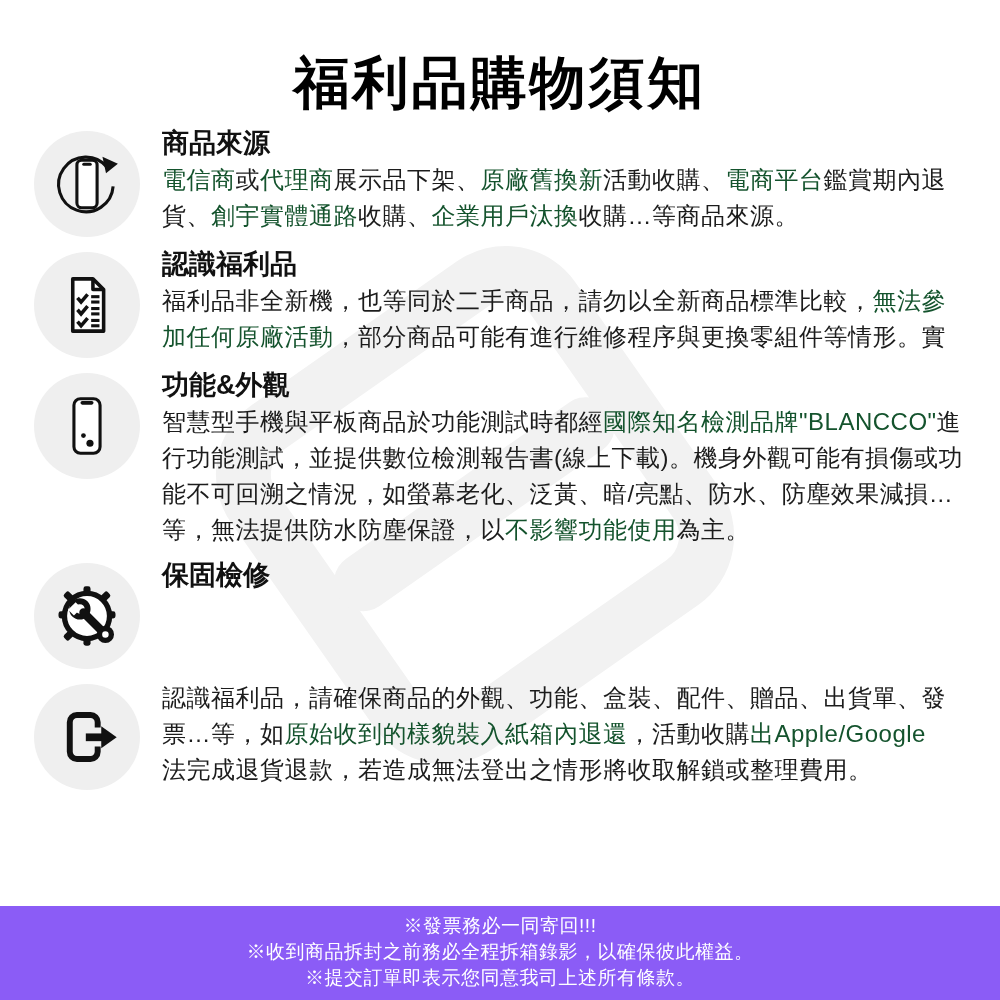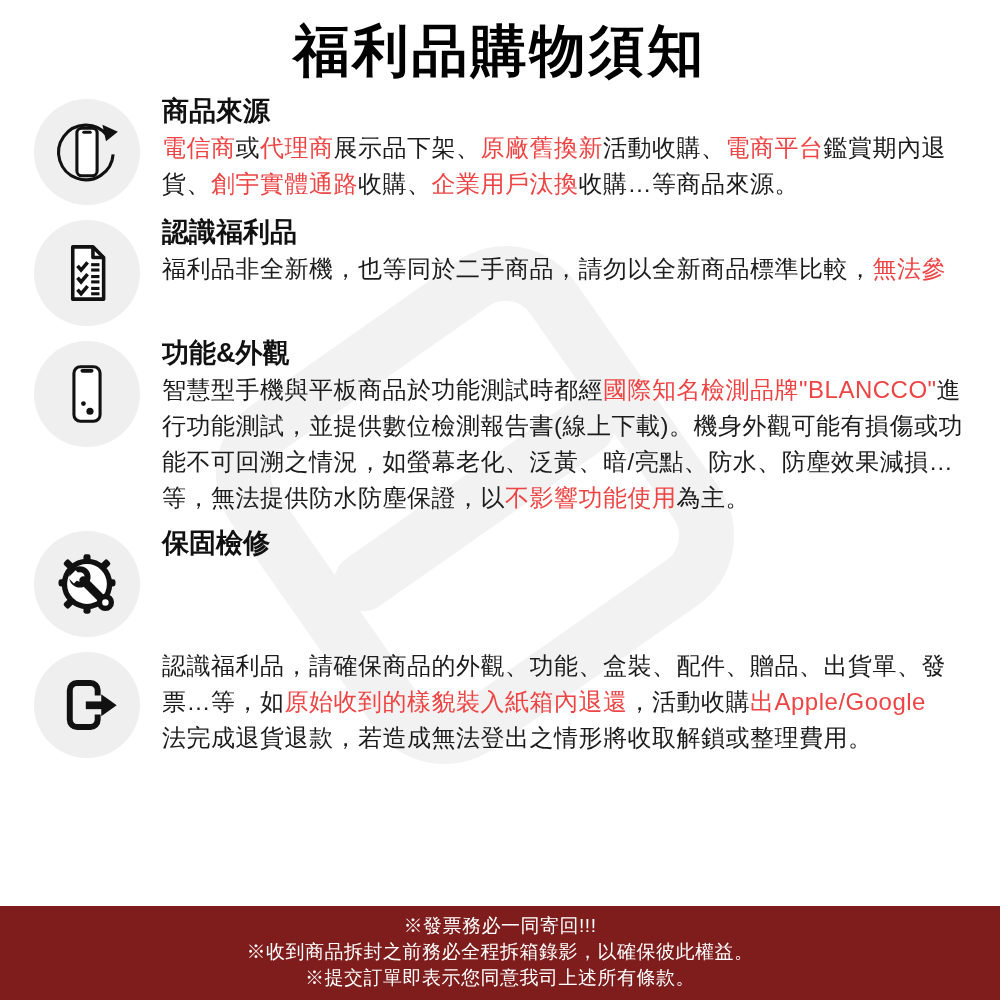--- a/index.html
+++ b/index.html
@@ -15,37 +15,38 @@
     border:55px solid #f2f2f2;border-radius:85px;}
   .watermark .bar{position:absolute;left:45px;top:180px;width:330px;height:58px;
     background:#f2f2f2;border-radius:29px;}
 
   .content{position:relative;z-index:1;}
 
   .page-title{
     text-align:center;padding-top:18px;
     font-size:56px;font-weight:900;letter-spacing:3px;color:#000;
     line-height:66px;
+    margin-top:32px;
   }
 
   .section{display:flex;margin-top:11px;}
   .icon-circle{
     width:106px;height:106px;border-radius:50%;background:#efefef;
     margin-left:34px;margin-right:22px;flex:0 0 auto;
     display:flex;align-items:center;justify-content:center;margin-top:4px;
   }
   .icon-circle svg{width:76px;height:76px;}
   .sec-body{flex:1;padding-right:40px;min-width:0;}
   .sec-heading{font-size:27px;font-weight:800;line-height:33px;margin-bottom:2px;color:#111;}
   .lines .line{font-size:24px;line-height:36px;white-space:nowrap;letter-spacing:0.5px;}
-  .red{color:#ef4444;}
+  .red{color:#14532d;}
 
   .footer{
     position:absolute;left:0;right:0;bottom:0;z-index:3;
-    background:#7f1d1d;color:#ffffff;text-align:center;
+    background:#8b5cf6;color:#ffffff;text-align:center;
     padding:7px 0 9px;
   }
   .footer .line{font-size:19px;line-height:26px;white-space:nowrap;letter-spacing:0.5px;}
 </style>
 </head>
 <body>
 
 <div class="watermark">
   <div class="ring"></div>
   <div class="bar"></div>
@@ -90,20 +91,21 @@
             <line x1="35.5" y1="39.5" x2="42.5" y2="39.5"></line>
           <line x1="35.5" y1="45" x2="42.5" y2="45"></line>
             <line x1="35.5" y1="49.5" x2="42.5" y2="49.5"></line>
         </g>
       </svg>
     </div>
     <div class="sec-body">
       <div class="sec-heading">認識福利品</div>
       <div class="lines">
           <div class="line"><span>福利品非全新機，也等同於二手商品，請勿以全新商品標準比較，</span><span class="red">無法參</span></div>
+          <div class="line"><span class="red">加任何原廠活動</span><span>，部分商品可能有進行維修程序與更換零組件等情形。實</span></div>
         </div>
     </div>
   </div>
 
   <div class="section">
     <div class="icon-circle">
       <svg viewBox="0 0 64 64" aria-hidden="true">
         <rect x="21" y="9" width="22" height="46" rx="5.5" fill="#fff" stroke="#111" stroke-width="2.6"></rect>
         <rect x="26.5" y="11" width="11" height="3" rx="1.5" fill="#111"></rect>
         <circle cx="29" cy="40" r="2" fill="#111"></circle>

